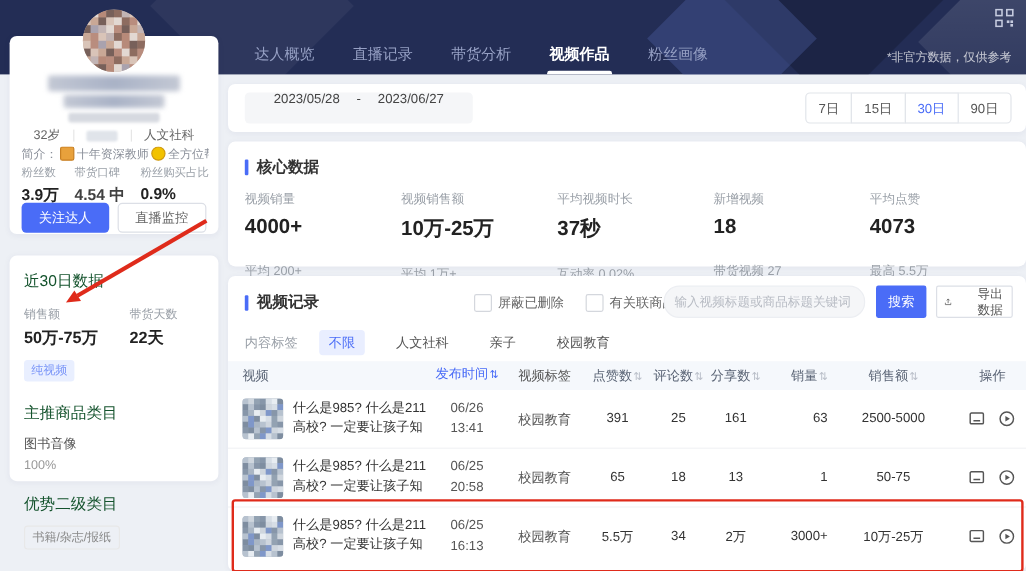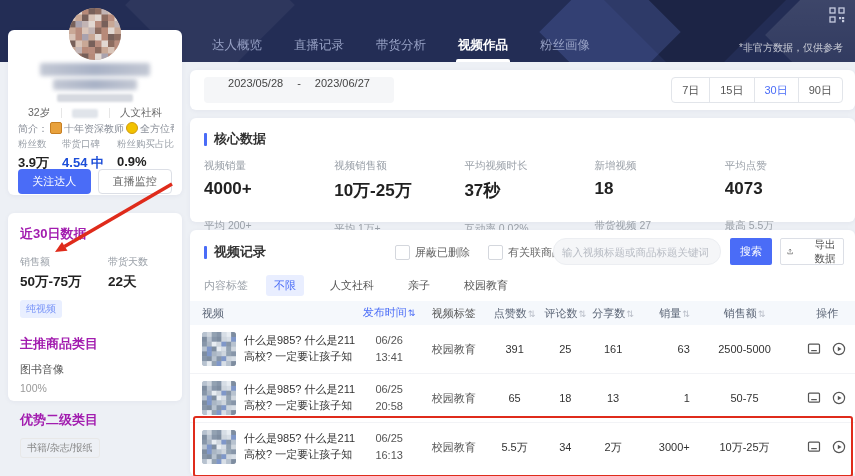--- a/index.html
+++ b/index.html
@@ -34,27 +34,27 @@
   .age-row{position:absolute;left:0;right:0;top:76px;display:flex;align-items:center;justify-content:space-between;padding:0 20px;font-size:10.5px;color:#666}
   .vdiv{width:1px;height:10px;background:#e6e6e6}
   .blur-mini{width:26px;height:9px;background:#e0e4ea;border-radius:2px;filter:blur(1px)}
   .intro-row{position:absolute;left:10px;right:8px;top:92px;font-size:10px;color:#8a8f99;white-space:nowrap;overflow:hidden;text-overflow:ellipsis;display:flex;}
   .emoji{width:10px;height:10px;border-radius:2px;display:inline-block;margin:0 2px;flex:none}
   .trophy{background:#e8a13c;border:1px solid #c77f22}
   .medal{background:#f2c200;border-radius:50%;border:1px solid #d09a10}
   .pstats{position:absolute;left:10px;right:8px;top:108px;display:flex;justify-content:space-between}
   .pstat .lab{font-size:9.5px;color:#9aa0a8;white-space:nowrap}
   .pstat .val{font-size:13px;font-weight:bold;color:#222;margin-top:3px}
-  .pstat .val.red{color:#1d4ed8}
+  .pstat .val.red{color:#404040}
   .btn-row{position:absolute;left:10px;right:10px;top:139px;display:flex;gap:7px}
   .btn-primary{flex:1;height:25px;background:#4a6cf7;color:#fff;border:none;border-radius:4px;font-size:11px;cursor:pointer}
   .btn-ghost{flex:1;height:25px;background:#fff;color:#666;border:1px solid #dcdfe6;border-radius:4px;font-size:11px;cursor:pointer}
   
   .recent-card{padding:0 12px;box-sizing:border-box}
-  .t-bold{font-size:13px;font-weight:bold;color:#a21caf}
+  .t-bold{font-size:13px;font-weight:normal;color:#14532d}
   .rc-title{margin-top:12px}
   .r30-grid{display:flex;margin-top:12px}
   .r30-grid>div:first-child{width:88px}
   .lab10{font-size:10px;color:#9aa0a8}
   .val13{font-size:13.5px;font-weight:bold;color:#222;margin-top:4px}
   .blue-tag{display:inline-block;margin-top:9px;padding:2px 6px;background:#e9efff;color:#7b96f8;font-size:10px;border-radius:3px}
   .sec-t1{margin-top:17px}
   .cat-name{font-size:11px;color:#555;margin-top:9px}
   .cat-pct{font-size:10.5px;color:#999;margin-top:5px}
   .gray-tag{display:inline-block;margin-top:9px;padding:2px 6px;border:1px solid #e8e8e8;color:#888;font-size:10px;border-radius:3px}

